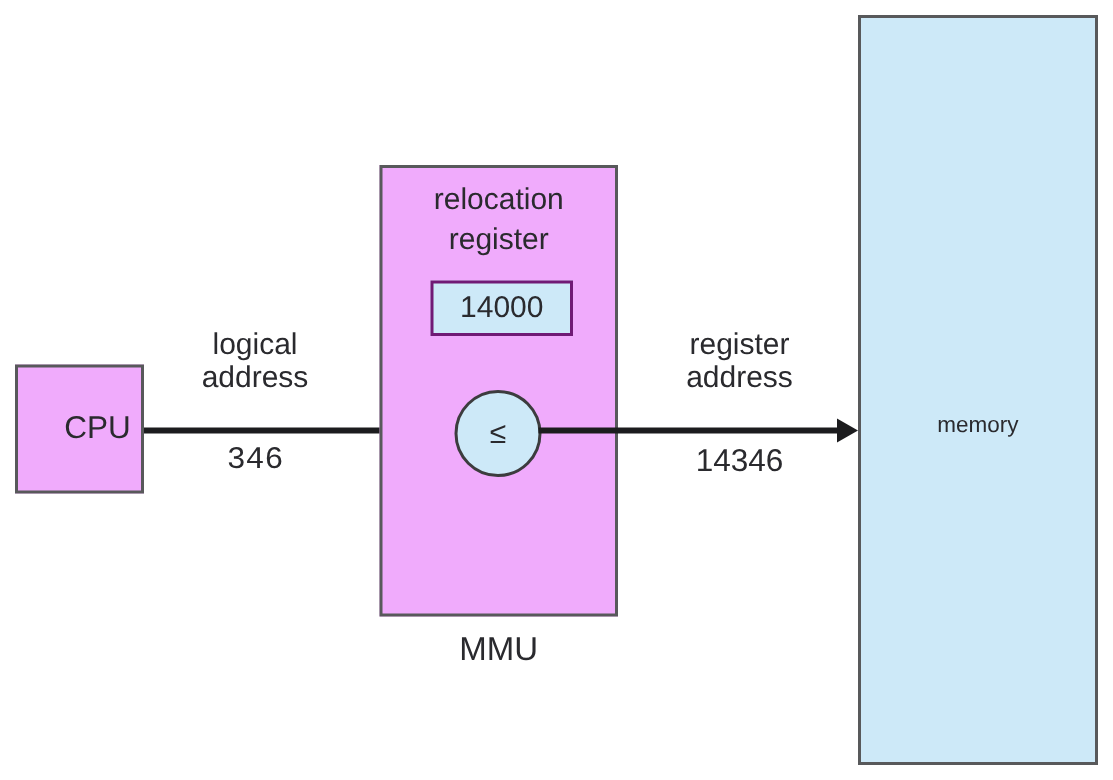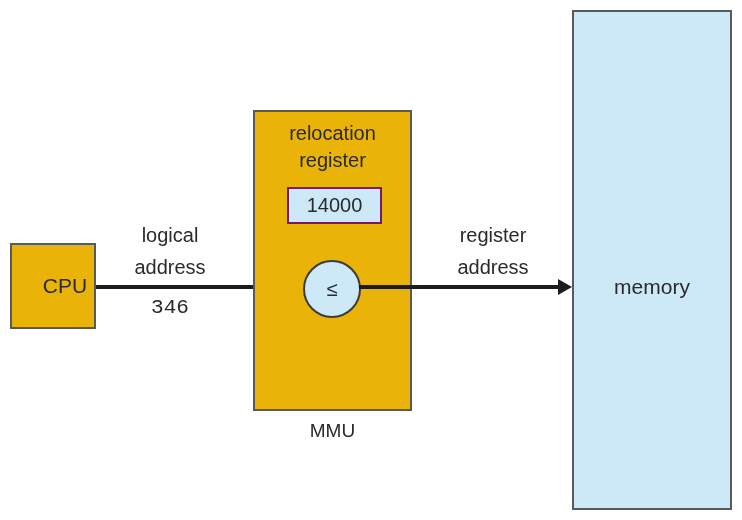--- a/index.html
+++ b/index.html
@@ -14,21 +14,21 @@
     height: 520px;
     background: #ffffff;
     overflow: hidden;
     color: #2a2a2e;
   }
   .box {
     position: absolute;
     box-sizing: border-box;
     border: 2px solid #58595b;
   }
-  .gray-fill { background: #eab308; padding-left: 24px; }
+  .gray-fill { background: #f0abfc; padding-left: 24px; }
   .blue-fill { background: #cde9f8; }
   .center-flex {
     display: flex;
     align-items: center;
     justify-content: center;
   }
   .cpu-box {
     left: 10px; top: 243px;
     width: 86px; height: 86px;
     font-size: 21px;
@@ -65,28 +65,28 @@
   }
   .memory-box {
     left: 572px; top: 10px;
     width: 160px; height: 500px;
   }
   .memory-label {
     position: absolute;
     left: 0; top: 263px;
     width: 100%;
     text-align: center;
-    font-size: 21px;
+    font-size: 15px;
   }
   .mmu-label {
     position: absolute;
     left: 253px; top: 420px;
     width: 159px;
     text-align: center;
-    font-size: 19px;
+    font-size: 22px;
   }
   .arrow-line {
     position: absolute;
     height: 4px;
     background: #1c1c1e;
     top: 285px;
   }
   .arrowhead {
     position: absolute;
     top: 279px;
@@ -96,21 +96,21 @@
     border-left: 14px solid #1c1c1e;
   }
   .line1 { left: 96px; width: 194px; }
   .head1 { left: 289px; }
   .line2 { left: 359px; width: 200px; }
   .head2 { left: 558px; }
   .addr-label {
     position: absolute;
     text-align: center;
     font-size: 20px;
-    line-height: 32px;
+    line-height: 22px;
     white-space: pre-line;
     width: 140px;
     top: 219px;
   }
   .logical-label { left: 100px; }
   .physical-label { left: 423px; }
   .addr-value {
     position: absolute;
     text-align: center;
     font-size: 21px;
@@ -147,18 +147,19 @@
     </div>
   </div>
 
   <div class="mmu-label">MMU</div>
 
   <div class="arrow-line line2"></div>
   <div class="arrowhead head2"></div>
 
   <div class="addr-label physical-label">register
 address</div>
+  <div class="addr-value physical-value">14346</div>
 
   <div class="box blue-fill memory-box">
     <div class="memory-label">memory</div>
   </div>
 
 </div>
 
 </body></html>

